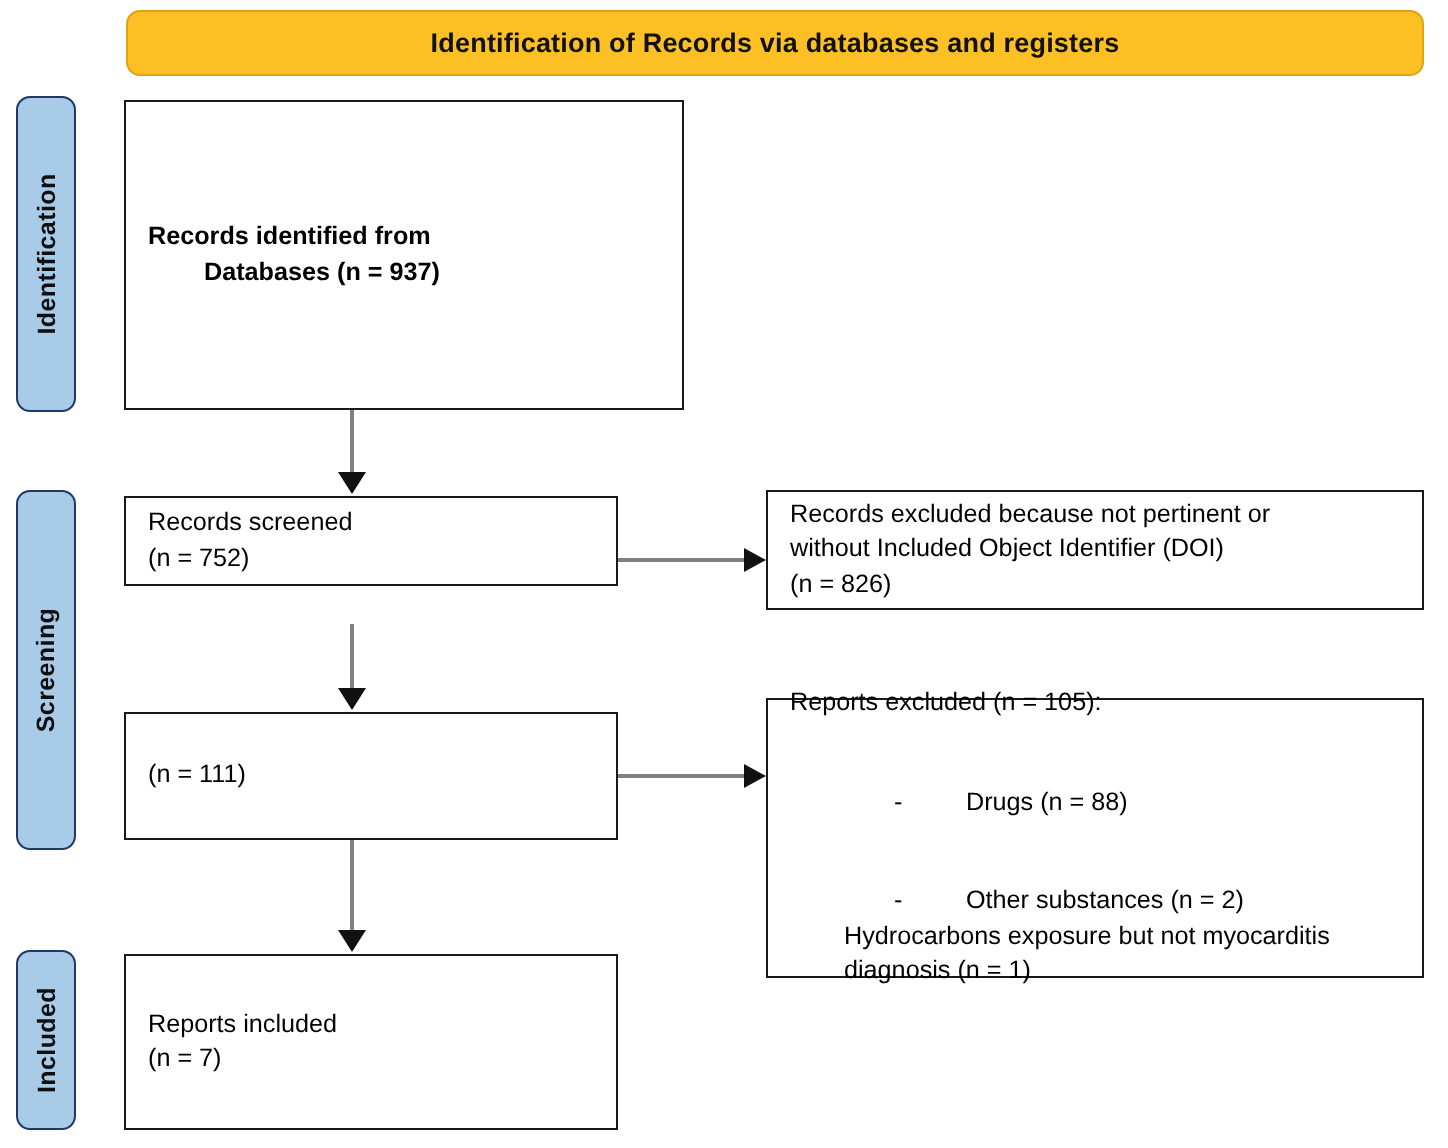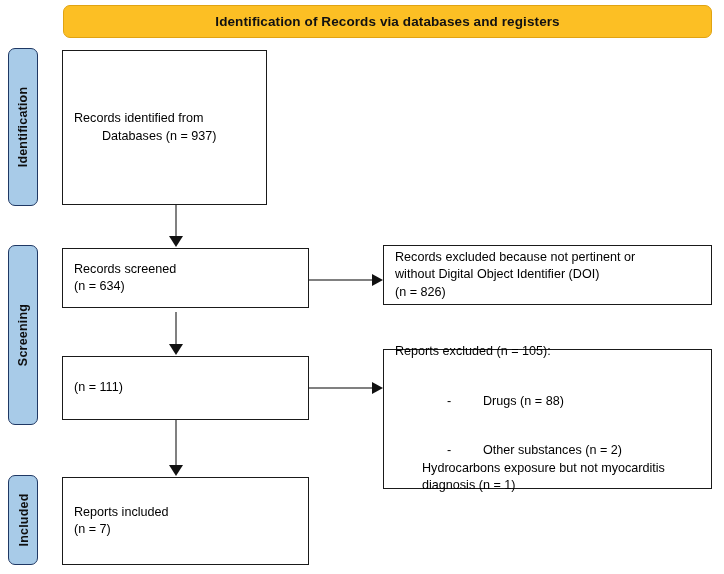--- a/index.html
+++ b/index.html
@@ -83,22 +83,22 @@
   }
   .box-body {
     width: 100%;
     padding: 0 11px;
     font-size: 12.6px;
     line-height: 17.5px;
     color: #000000;
   }
   .box-center .box-body { text-align: left; }
 
-  .box-identified { left: 62px; top: 50px;  width: 205px; height: 155px; }
-  .box-screened   { left: 62px; top: 248px; width: 247px; height: 60px; }
+  .box-identified { left: 62px; top: 50px;  width: 280px; height: 155px; font-weight: bold; }
+  .box-screened   { left: 62px; top: 248px; width: 247px; height: 45px; }
   .box-eligible   { left: 62px; top: 356px; width: 247px; height: 64px; }
   .box-included   { left: 62px; top: 477px; width: 247px; height: 88px; }
 
   .box-excluded-1 { left: 383px; top: 245px; width: 329px; height: 60px; }
   .box-excluded-2 { left: 383px; top: 349px; width: 329px; height: 140px; }
 
   
   .identified-lines {
     display: block;
   }
@@ -191,31 +191,31 @@
       <span class="l2">Databases (n = 937)</span>
     </div>
   </div>
 
   <div class="vline v1"></div>
   <div class="arrow-down a1"></div>
 
   <div class="box box-screened box-center">
     <div class="box-body">
       <span class="tline">Records screened</span>
-      <span class="tline">(n = 634)</span>
+      <span class="tline">(n = 752)</span>
     </div>
   </div>
 
   <div class="hline h1"></div>
   <div class="arrow-right ha1"></div>
 
   <div class="box box-excluded-1">
     <div class="box-body">
       <span class="tline">Records excluded because not pertinent or</span>
-      <span class="tline">without Digital Object Identifier (DOI)</span>
+      <span class="tline">without Included Object Identifier (DOI)</span>
       <span class="tline">(n = 826)</span>
     </div>
   </div>
 
   <div class="vline v2"></div>
   <div class="arrow-down a2"></div>
 
   <div class="box box-eligible box-center">
     <div class="box-body">
       <span class="tline">(n = 111)</span>

